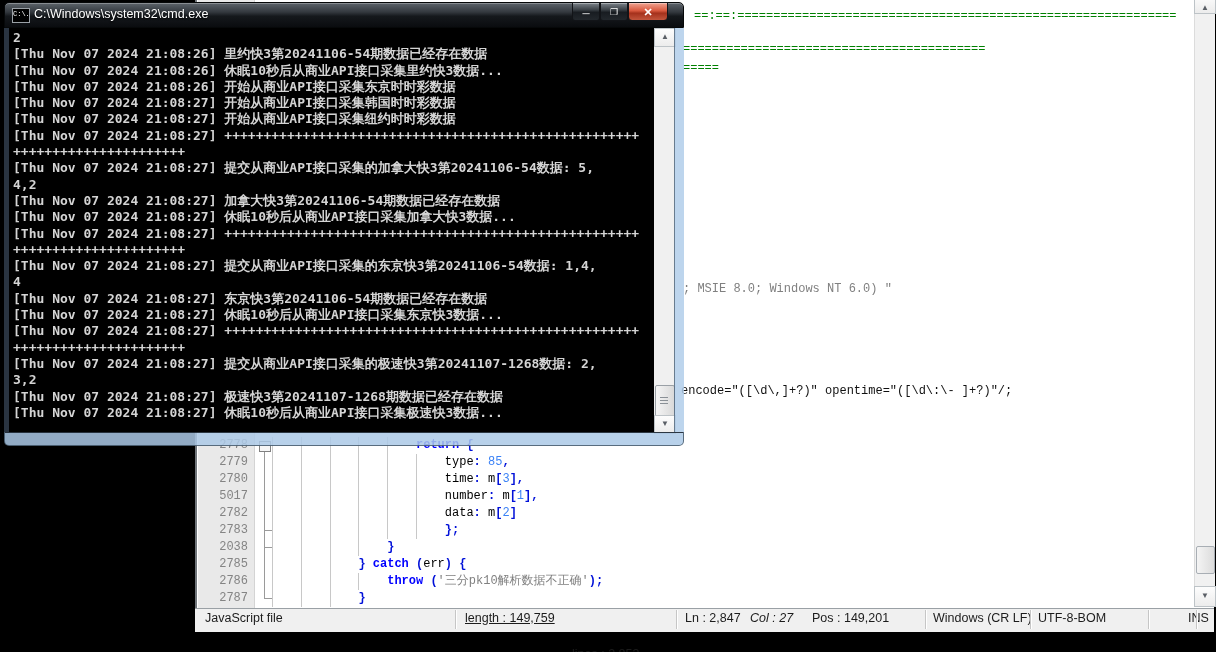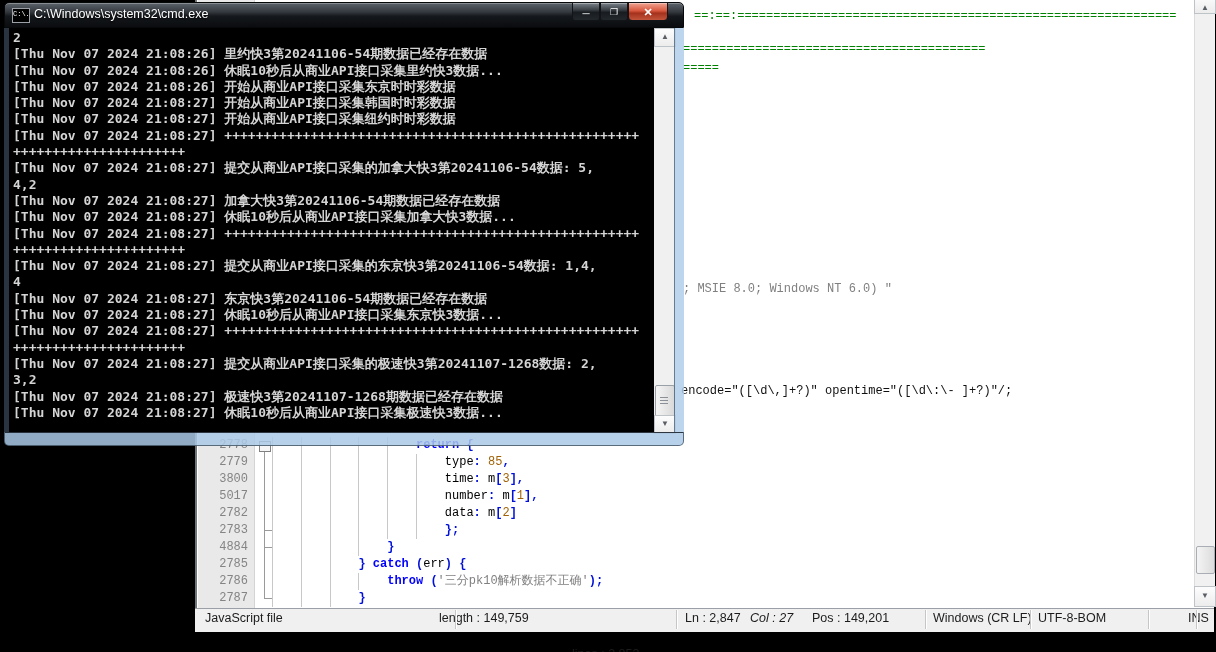--- a/index.html
+++ b/index.html
@@ -14,21 +14,21 @@
   .frag-string{color:#808080;}
   .frag-code{color:#101010;}
   .gutter-col{left:198px;top:437px;width:50px;text-align:right;color:#848484;}
   .gutter-col div{height:17px;}
   .code-col{left:272px;top:437px;color:#000;}
   .code-row{height:17px;white-space:pre;}
   .ind{display:inline-block;height:17px;vertical-align:top;
        background-image:repeating-linear-gradient(to right,#c8c8c8 0 1px,transparent 1px 28.8px);}
   .kw{color:#0000ff;font-weight:bold;}
   .op{color:#0010d8;font-weight:bold;}
-  .nu{color:#a16207;}
+  .nu{color:#3b82f6;}
   .st{color:#808080;}
   .pl{color:#000;}
   .fold-line{left:264px;top:450px;width:1px;height:148px;background:#9a9a9a;}
   .fold-tick{width:8px;height:1px;background:#9a9a9a;left:264px;}
   .fold-box{left:259px;top:441px;width:10px;height:9px;background:#f6f6f6;border:1px solid #808080;}
   
   .ed-scroll{left:1194px;top:0;width:20px;height:606px;background:#f1f1f1;border-left:1px solid #dcdcdc;}
   .sb-btn{background:linear-gradient(#fdfdfd,#ececec);border:1px solid #bdc3c7;color:#5a5f66;
           font-size:8px;line-height:10px;text-align:center;}
   .ed-up{left:1194px;top:-6px;width:20px;height:18px;}
@@ -75,33 +75,33 @@
 
 <div class="abs editor-bg"></div>
 <div class="abs gutter-bg"></div>
 
 <div class="abs mono frag-comment" style="left:694px;top:8px;">==:==:=============================================================</div>
 <div class="abs mono frag-comment" style="left:683px;top:41px;">==========================================</div>
 <div class="abs mono frag-comment" style="left:683px;top:60px;">=====</div>
 <div class="abs mono frag-string" style="left:683px;top:281px;">; MSIE 8.0; Windows NT 6.0) "</div>
 <div class="abs mono frag-code" style="left:681px;top:383px;">encode="([\d\,]+?)" opentime="([\d\:\- ]+?)"/;</div>
 
-<div class="abs mono gutter-col"><div>2778</div><div>2779</div><div>3800</div><div>5017</div><div>2782</div><div>2783</div><div>4884</div><div>2785</div><div>2786</div><div>2787</div></div>
+<div class="abs mono gutter-col"><div>2778</div><div>2779</div><div>2780</div><div>5017</div><div>2782</div><div>2783</div><div>2038</div><div>2785</div><div>2786</div><div>2787</div></div>
 <div class="abs fold-line"></div>
 <div class="abs fold-box"></div>
 <div class="abs mono code-col"><div class="code-row"><span class="ind" style="width: 144px;"></span><span class="kw">return</span><span> </span><span class="op">{</span></div><div class="code-row"><span class="ind" style="width: 172.8px;"></span><span class="pl">type</span><span class="op">:</span><span> </span><span class="nu">85</span><span class="op">,</span></div><div class="code-row"><span class="ind" style="width: 172.8px;"></span><span class="pl">time</span><span class="op">:</span><span> </span><span class="pl">m</span><span class="op">[</span><span class="nu">3</span><span class="op">]</span><span class="op">,</span></div><div class="code-row"><span class="ind" style="width: 172.8px;"></span><span class="pl">number</span><span class="op">:</span><span> </span><span class="pl">m</span><span class="op">[</span><span class="nu">1</span><span class="op">]</span><span class="op">,</span></div><div class="code-row"><span class="ind" style="width: 172.8px;"></span><span class="pl">data</span><span class="op">:</span><span> </span><span class="pl">m</span><span class="op">[</span><span class="nu">2</span><span class="op">]</span></div><div class="code-row"><span class="ind" style="width: 172.8px;"></span><span class="op">}</span><span class="op">;</span></div><div class="code-row"><span class="ind" style="width: 115.2px;"></span><span class="op">}</span></div><div class="code-row"><span class="ind" style="width: 86.4px;"></span><span class="op">}</span><span> </span><span class="kw">catch</span><span> </span><span class="op">(</span><span class="pl">err</span><span class="op">)</span><span> </span><span class="op">{</span></div><div class="code-row"><span class="ind" style="width: 115.2px;"></span><span class="kw">throw</span><span> </span><span class="op">(</span><span class="st">'三分pk10解析数据不正确'</span><span class="op">)</span><span class="op">;</span></div><div class="code-row"><span class="ind" style="width: 86.4px;"></span><span class="op">}</span></div></div>
 
 <div class="abs ed-scroll"></div>
 <div class="abs sb-btn ed-up" style="line-height:26px;">▲</div>
 <div class="abs ed-thumb"></div>
 <div class="abs sb-btn ed-down">▼</div>
 
 <div class="abs status"></div>
 <div class="abs status-item" style="left:205px;">JavaScript file</div>
-<div class="abs status-item" style="left:439px;">length : 149,759</div>
+<div class="abs status-item" style="left:465px;text-decoration:underline;">length : 149,759</div>
 <div class="abs status-item" style="left:572px;margin-top:36px;">lines : 2,853</div>
 <div class="abs status-item" style="left:685px;">Ln : 2,847</div>
 <div class="abs status-item" style="left:750px;font-style:italic;">Col : 27</div>
 <div class="abs status-item" style="left:812px;">Pos : 149,201</div>
 <div class="abs status-item" style="left:933px;">Windows (CR LF)</div>
 <div class="abs status-item" style="left:1038px;">UTF-8-BOM</div>
 <div class="abs status-item" style="left:1158px;margin-left:30px;">INS</div>
 <div class="abs status-sep" style="left:455px;"></div>
 <div class="abs status-sep" style="left:676px;"></div>
 <div class="abs status-sep" style="left:925px;"></div>

